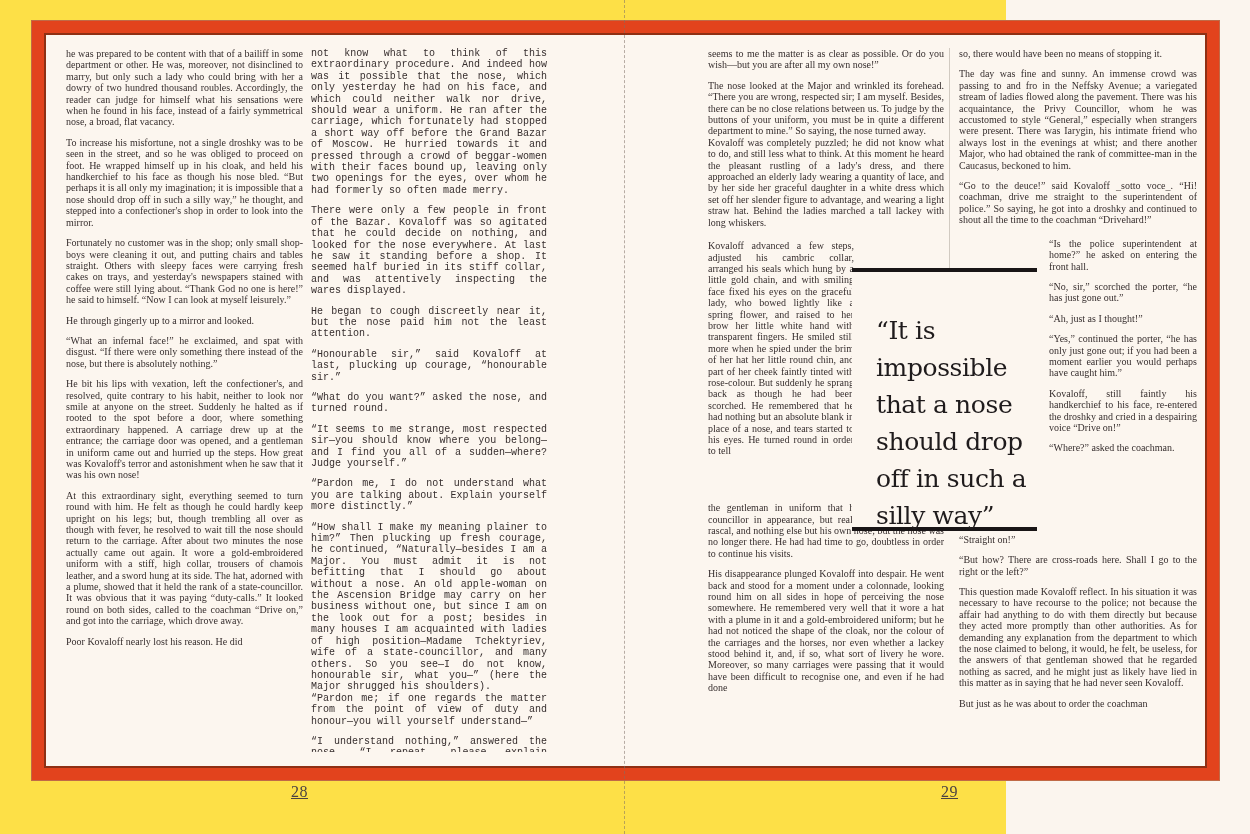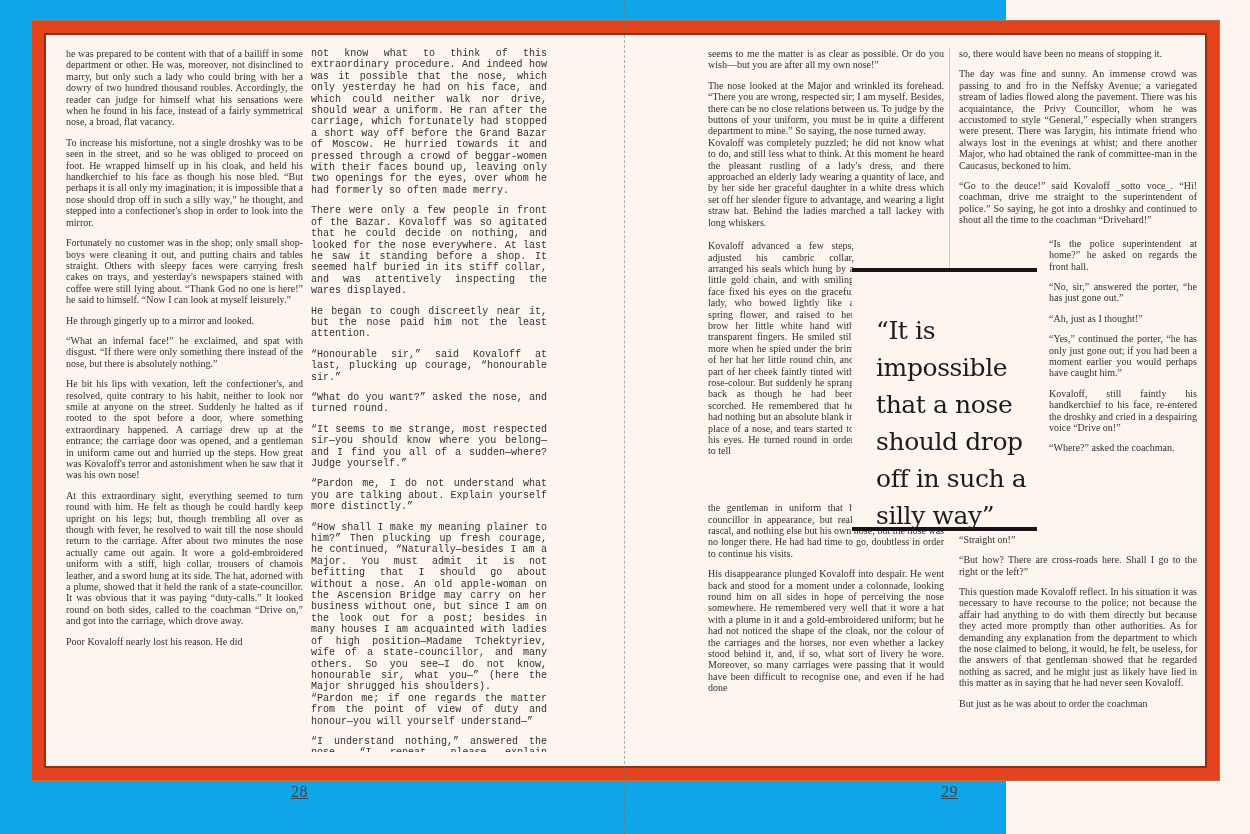--- a/index.html
+++ b/index.html
@@ -3,21 +3,21 @@
 <meta charset="utf-8">
 <style>
   * { margin: 0; padding: 0; box-sizing: border-box; }
   html, body { width: 1250px; height: 834px; }
   body {
     font-family: "Liberation Serif", serif;
     background: #fbf5ee;
     position: relative;
     overflow: hidden;
   }
-  .spread { position: absolute; left: 0; top: 0; width: 1006px; height: 834px; background: #0ea5e9; }
+  .spread { position: absolute; left: 0; top: 0; width: 1006px; height: 834px; background: #fde047; }
 
   
   .frame {
     position: absolute; left: 32px; top: 21px; width: 1187px; height: 759px;
     border: 12px solid #e2431d;
     box-shadow: inset 0 0 0 2px #8e3014, 0 0 0 1px #c06a47;
     background: #fcf6ef;
   }
 
   
@@ -122,22 +122,22 @@
       </div>
   </div>
 
   <div class="col col-4">
     <div>
         <p class="para">so, there would have been no means of stopping it.</p>
         <p class="para">The day was fine and sunny. An immense crowd was passing to and fro in the Neffsky Avenue; a variegated stream of ladies flowed along the pavement. There was his acquaintance, the Privy Councillor, whom he was accustomed to style “General,” especially when strangers were present. There was Iarygin, his intimate friend who always lost in the evenings at whist; and there another Major, who had obtained the rank of committee-man in the Caucasus, beckoned to him.</p>
         <p class="para">“Go to the deuce!” said Kovaloff _sotto voce_. “Hi! coachman, drive me straight to the superintendent of police.” So saying, he got into a droshky and continued to shout all the time to the coachman “Drivehard!”</p>
       </div>
     <div class="narrow-block">
-        <p class="para">“Is the police superintendent at home?” he asked on regards the front hall.</p>
-        <p class="para">“No, sir,” answered the porter, “he has just gone out.”</p>
+        <p class="para">“Is the police superintendent at home?” he asked on entering the front hall.</p>
+        <p class="para">“No, sir,” scorched the porter, “he has just gone out.”</p>
         <p class="para">“Ah, just as I thought!”</p>
         <p class="para">“Yes,” continued the porter, “he has only just gone out; if you had been a moment earlier you would perhaps have caught him.”</p>
         <p class="para">Kovaloff, still faintly his handkerchief to his face, re-entered the droshky and cried in a despairing voice “Drive on!”</p>
         <p class="para">“Where?” asked the coachman.</p>
       </div>
     <div>
         <p class="para">“Straight on!”</p>
         <p class="para">“But how? There are cross-roads here. Shall I go to the right or the left?”</p>
         <p class="para">This question made Kovaloff reflect. In his situation it was necessary to have recourse to the police; not because the affair had anything to do with them directly but because they acted more promptly than other authorities. As for demanding any explanation from the department to which the nose claimed to belong, it would, he felt, be useless, for the answers of that gentleman showed that he regarded nothing as sacred, and he might just as likely have lied in this matter as in saying that he had never seen Kovaloff.</p>
         <p class="para">But just as he was about to order the coachman</p>

